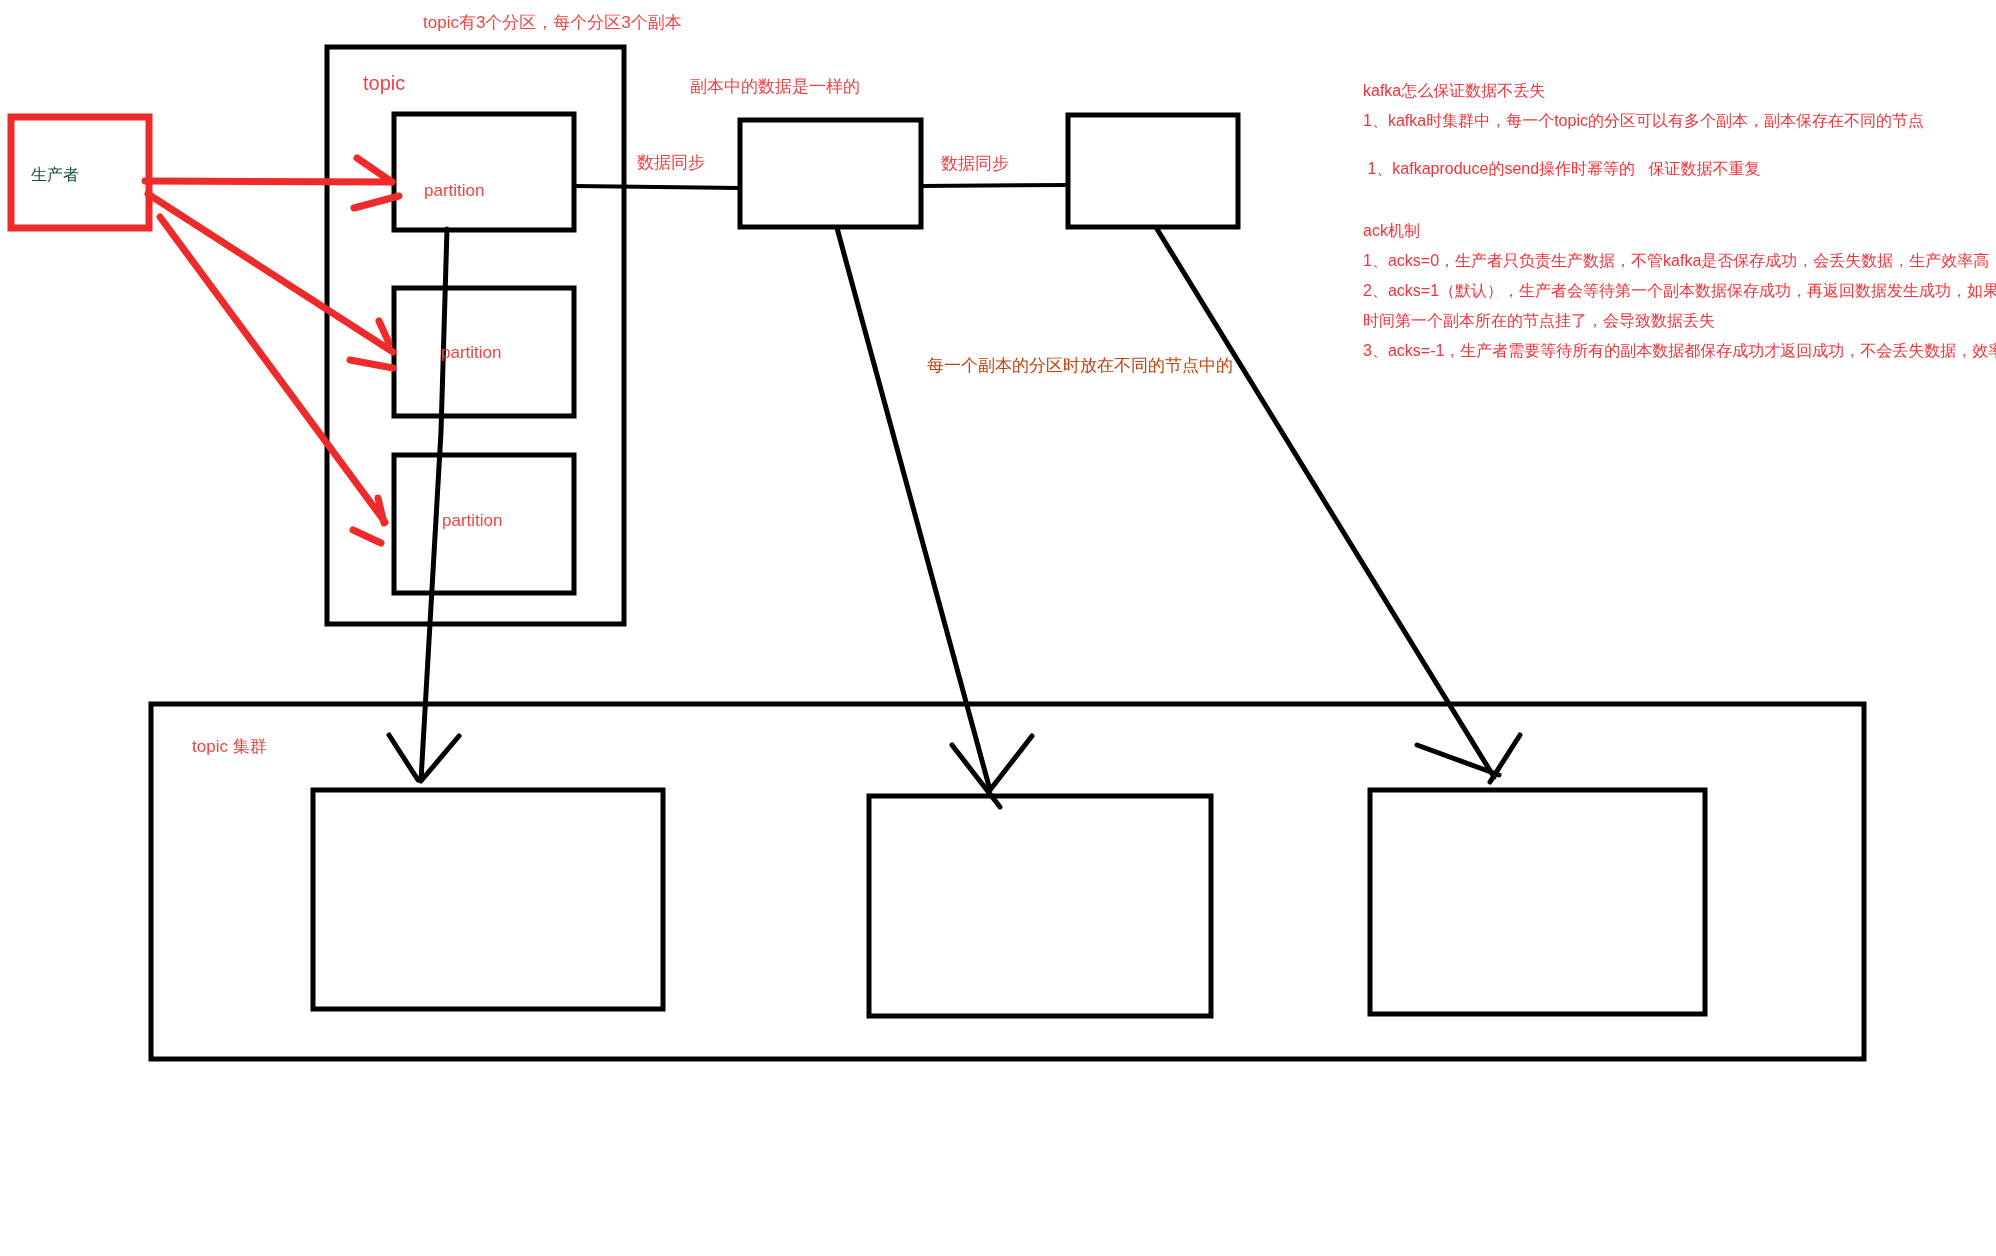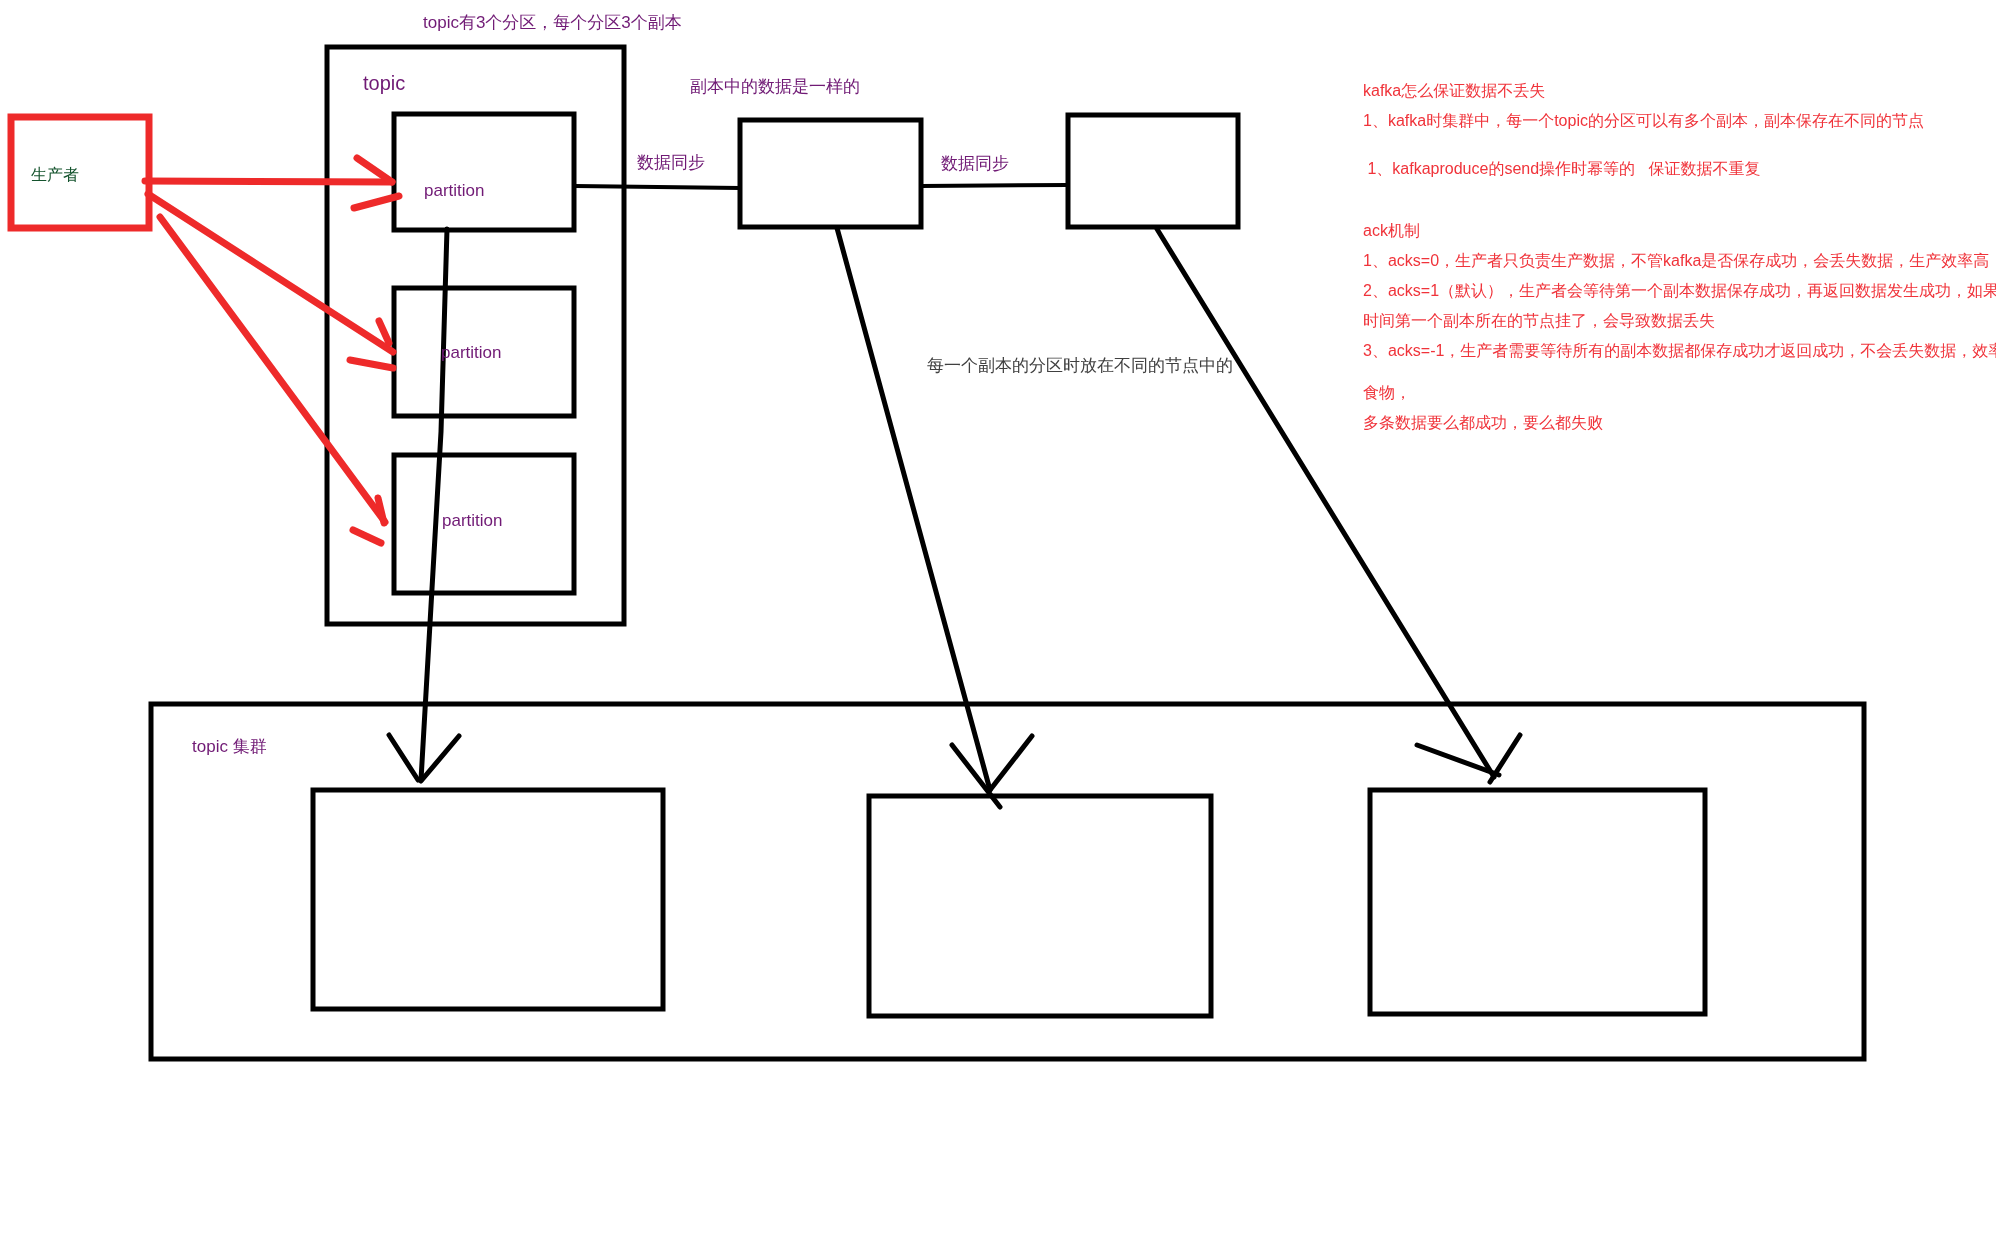--- a/index.html
+++ b/index.html
@@ -21,30 +21,30 @@
     position: absolute;
     top: 0;
     left: 0;
     width: 1996px;
     height: 1256px;
   }
   .lbl {
     position: absolute;
     white-space: pre;
     font-family: "Liberation Sans", "DejaVu Sans", sans-serif;
-    color: #701a75;
+    color: #ef4444;
     line-height: 1.0;
   }
   .lbl.red {
     color: #14532d;
   }
   .note {
     position: absolute;
     white-space: pre;
-    color: #404040;
+    color: #c2410c;
     font-family: "Liberation Sans", "DejaVu Sans", sans-serif;
     line-height: 1.0;
   }
   .note-block {
     position: absolute;
     color: #f0333a;
     font-family: "Liberation Sans", "DejaVu Sans", sans-serif;
   }
   .note-block div {
     white-space: pre;
@@ -145,18 +145,14 @@
   </div>
 
   <div class="note-block" style="left:1363px; top:216px; font-size:16px;">
     <div>ack机制</div>
     <div>1、acks=0，生产者只负责生产数据，不管kafka是否保存成功，会丢失数据，生产效率高</div>
     <div>2、acks=1（默认），生产者会等待第一个副本数据保存成功，再返回数据发生成功，如果这个</div>
     <div>时间第一个副本所在的节点挂了，会导致数据丢失</div>
     <div>3、acks=-1，生产者需要等待所有的副本数据都保存成功才返回成功，不会丢失数据，效率低</div>
   </div>
 
-  <div class="note-block" style="left:1363px; top:378px; font-size:16px;">
-    <div>食物，</div>
-    <div>多条数据要么都成功，要么都失败</div>
-  </div>
 
 </div>
 
 </body></html>

